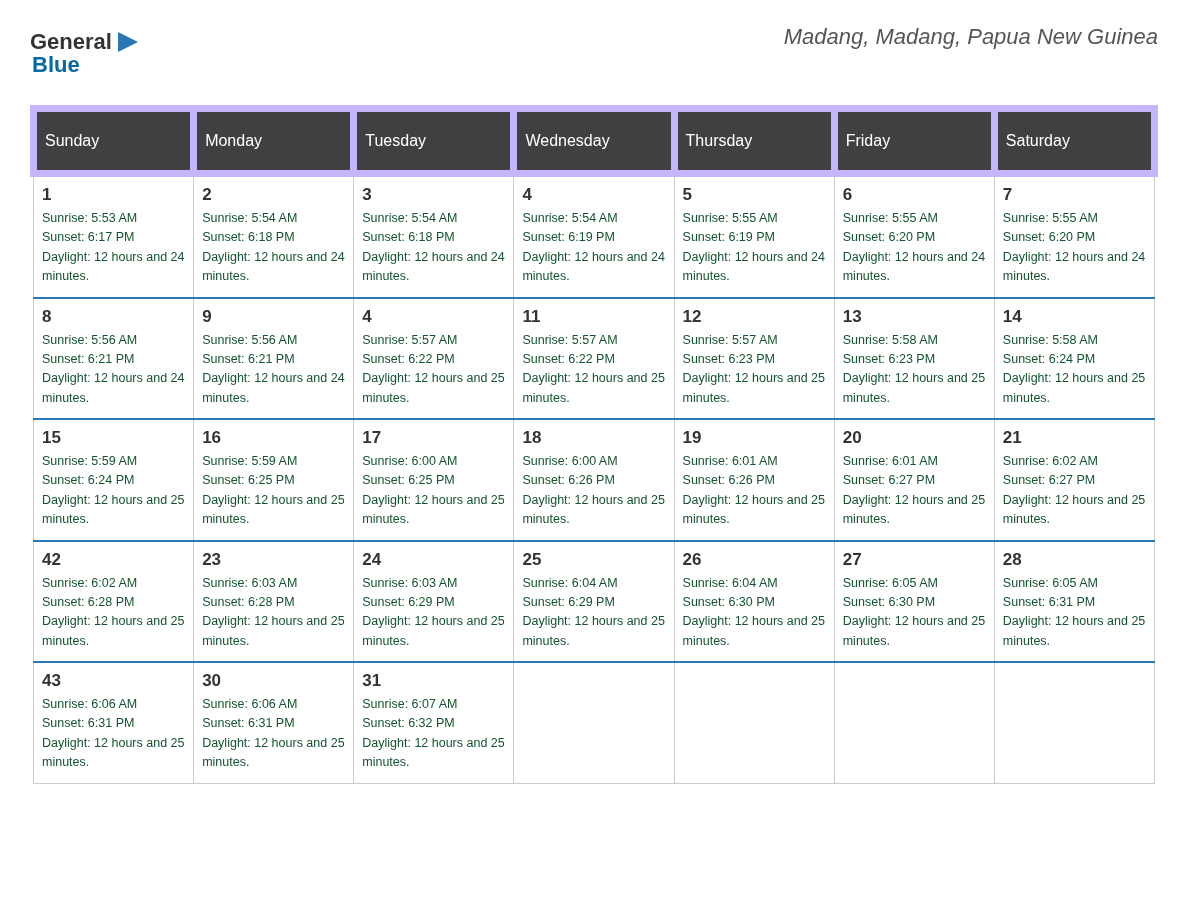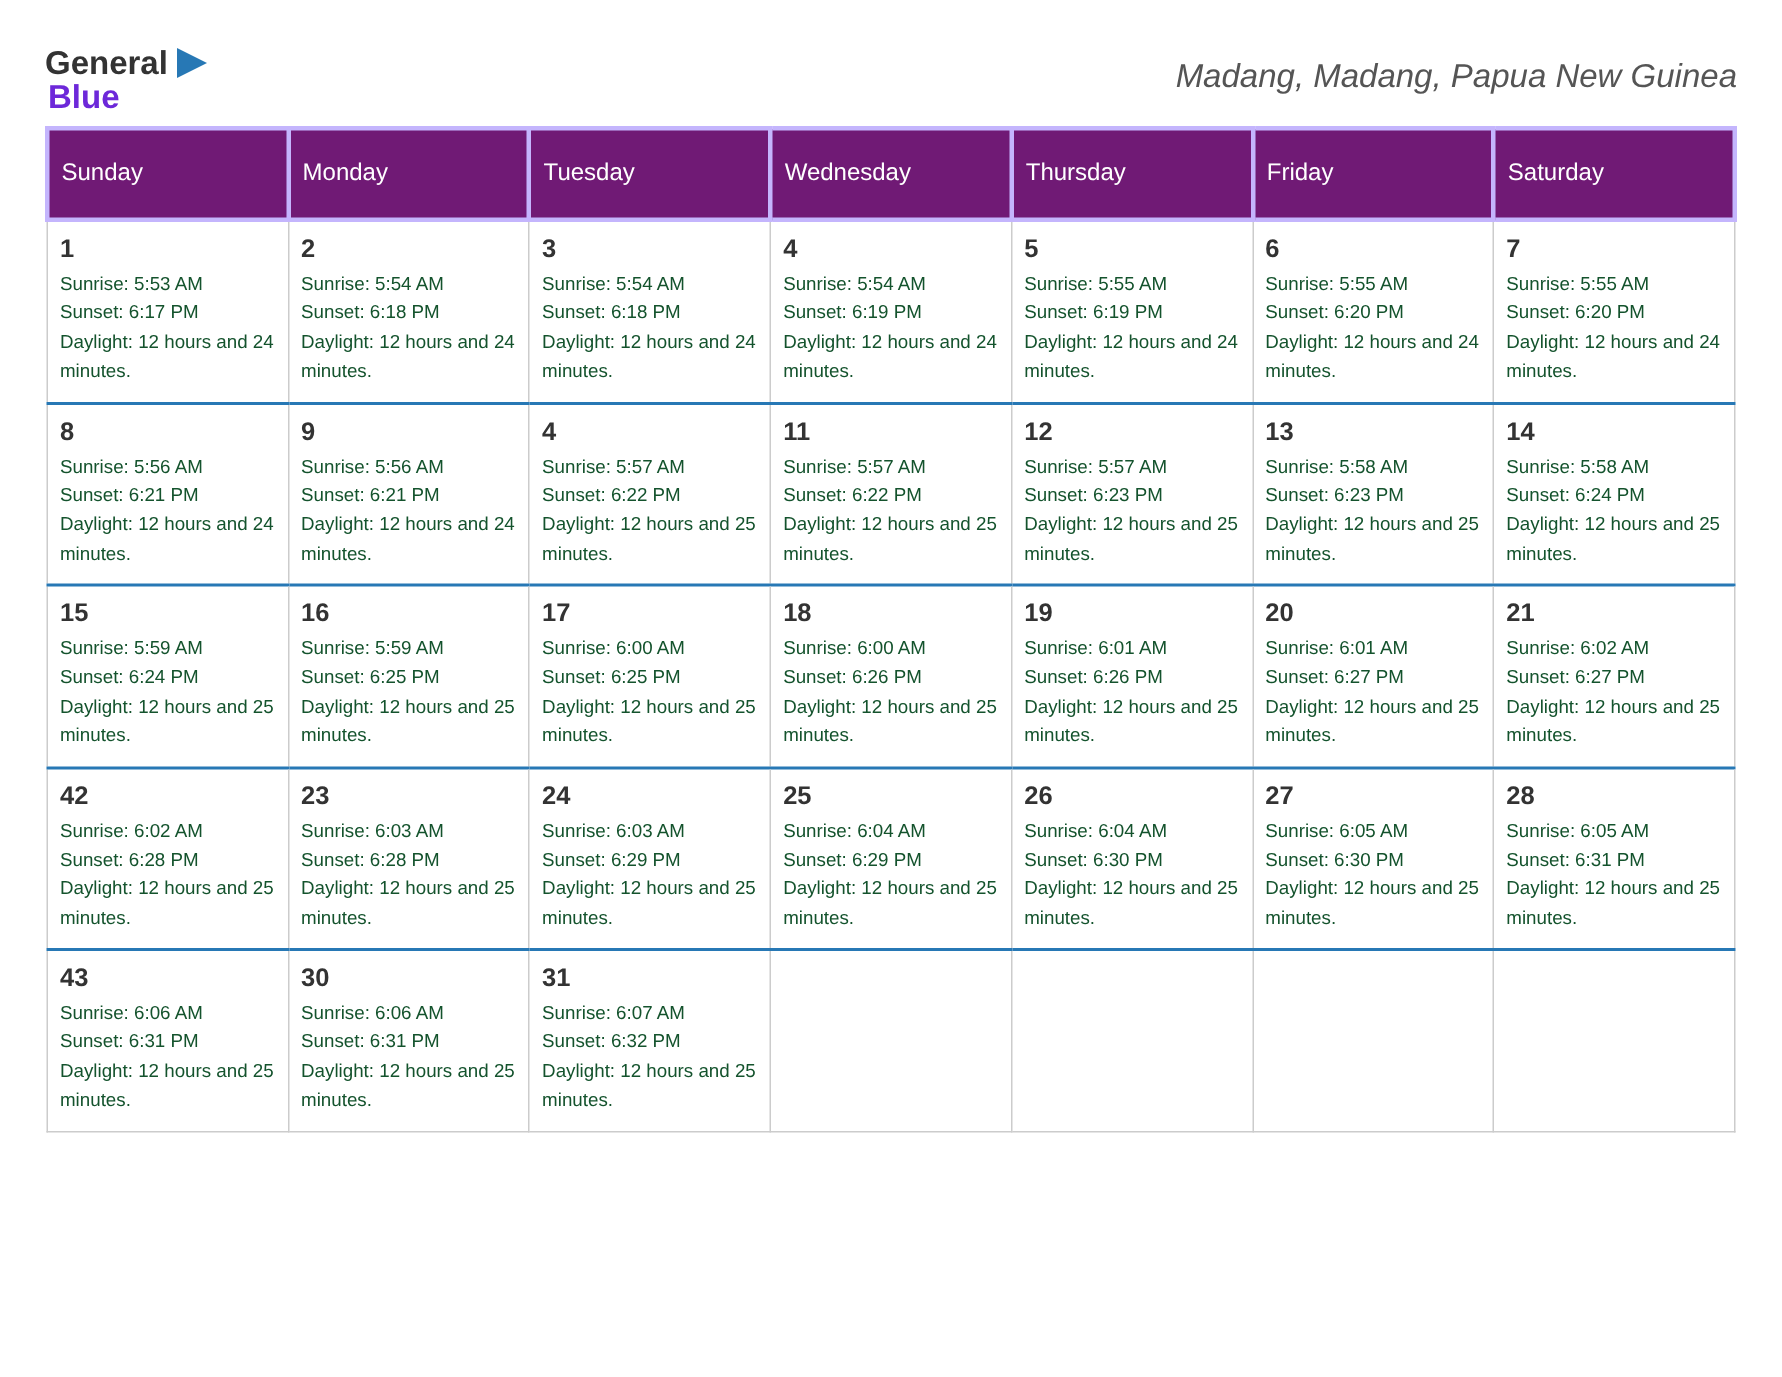--- a/index.html
+++ b/index.html
@@ -6,22 +6,22 @@
     body {
       font-family: Arial, sans-serif;
       background: #fff;
       width: 1188px;
       min-height: 918px;
       padding: 20px 30px;
     }
     .header-area {
       display: flex;
       justify-content: space-between;
-      align-items: center;
-      margin-bottom: 6px;
+      align-items: flex-start;
+      margin-bottom: 27px;
     }
     .logo-area {
       display: flex;
       align-items: center;
       padding-top: 8px;
     }
     .logo-text {
       font-size: 22px;
       font-weight: bold;
       color: #333;
@@ -47,27 +47,27 @@
       font-weight: normal;
       margin-top: 4px;
       font-style: italic;
     }
     table {
       width: 100%;
       border-collapse: collapse;
       table-layout: fixed;
     }
     thead th {
-      background-color: #701a75;
+      background-color: #404040;
       color: #fff;
       padding: 20px 8px;
       font-size: 16px;
       font-weight: normal;
       text-align: left;
-      border: 3px solid #c4b5fd;
+      border: 7px solid #c4b5fd;
     }
     tbody td {
       vertical-align: top;
       padding: 8px 8px 10px 8px;
       border: 1px solid #ccc;
       font-size: 13px;
       color: #333;
       height: 110px;
     }
     tbody tr td {
@@ -93,21 +93,21 @@
 
 <div class="header-area">
   <div class="logo-area">
     <div>
       <div style="display:flex;align-items:center;">
         <span class="logo-text">General</span>
         <svg class="logo-icon" viewBox="0 0 28 28">
           <polygon points="4,4 24,14 4,24" fill="#2778b5"></polygon>
         </svg>
       </div>
-      <div style="font-size:22px;font-weight:bold;color:#6d28d9;margin-top:-4px;margin-left:2px;">Blue</div>
+      <div style="font-size:22px;font-weight:bold;color:#0369a1;margin-top:-4px;margin-left:2px;">Blue</div>
     </div>
   </div>
   <div class="title-area">
     <div class="calendar-subtitle">Madang, Madang, Papua New Guinea</div>
   </div>
 </div>
 
 <table>
   <thead>
     <tr>

